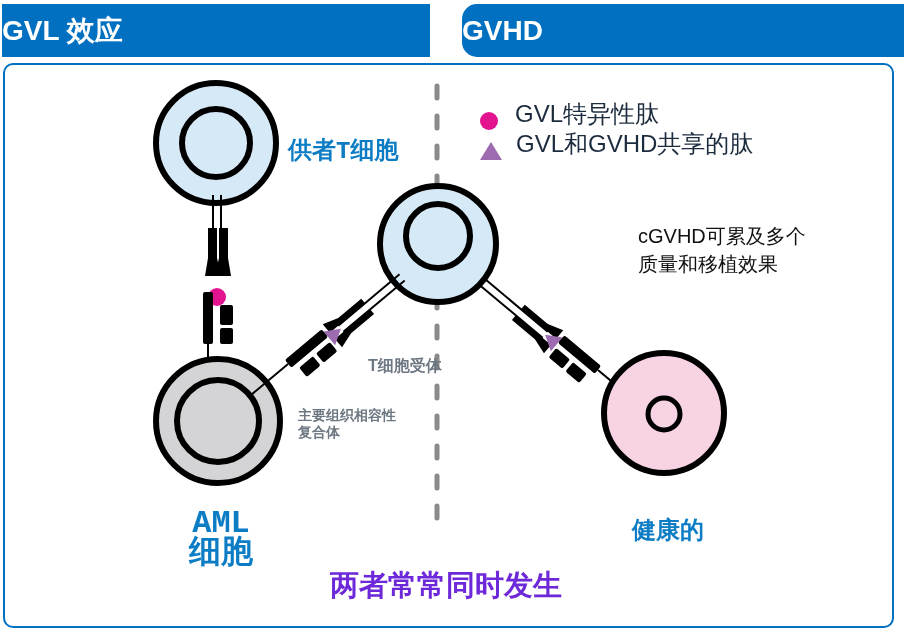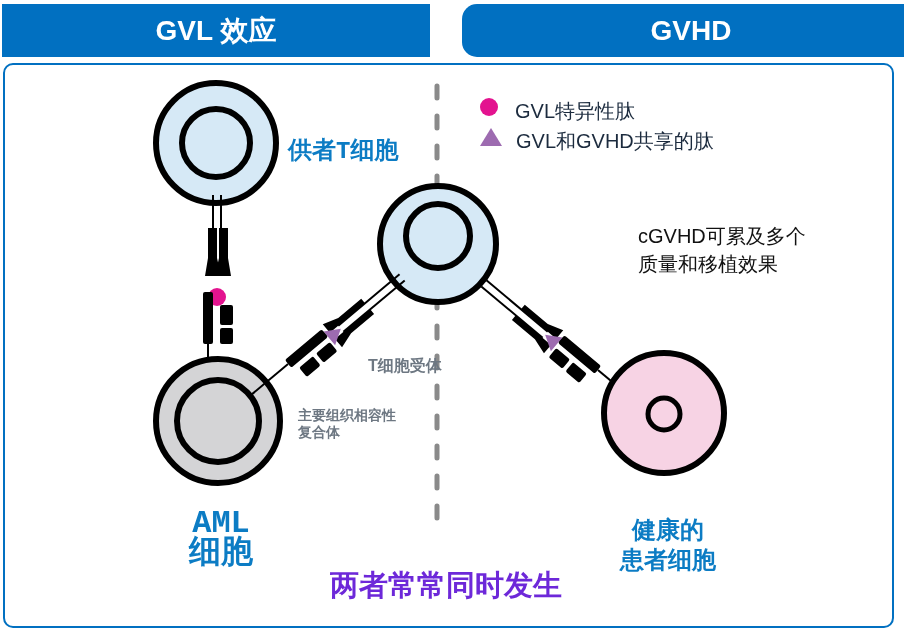--- a/index.html
+++ b/index.html
@@ -1,25 +1,25 @@
 <!DOCTYPE html>
 <html><head>
 <meta charset="utf-8">
 <style>
   html,body{margin:0;padding:0;background:#fff;}
   body{width:904px;height:636px;position:relative;overflow:hidden;font-family:"Liberation Sans","DejaVu Sans",sans-serif;}
-  .hdr{position:absolute;top:4px;height:53px;background:#0170c1;color:#fff;font-weight:bold;font-size:28px;display:flex;align-items:center;justify-content:center;}
+  .hdr{position:absolute;top:4px;height:53px;background:#0170c1;color:#fff;font-weight:bold;font-size:28px;display:flex;align-items:center;justify-content:flex-start;}
   .hdr-l{left:2px;width:428px;}
   .hdr-r{left:462px;width:458px;border-radius:15px;}
   .frame{position:absolute;left:3px;top:63px;width:891px;height:565px;border:2px solid #0170c1;border-radius:10px;box-sizing:border-box;}
   svg.diagram{position:absolute;left:0;top:0;}
   .lbl{position:absolute;font-weight:bold;white-space:nowrap;}
   .blue{color:#0c7cc4;font-family:Liberation Mono, monospace;}
   .gray{color:#6d7782;}
-  .legend-item{position:absolute;display:flex;align-items:flex-start;font-size:20px;color:#1c2b3e;}
+  .legend-item{position:absolute;display:flex;align-items:flex-end;font-size:24px;color:#1c2b3e;}
   .desc{position:absolute;left:638px;top:222px;font-size:20px;line-height:28px;color:#111;}
 </style>
 </head>
 <body>
 
 <div class="hdr hdr-l">
     <span>GVL 效应</span>
   </div>
 <div class="hdr hdr-r">
     <span>GVHD</span>
@@ -101,20 +101,19 @@
 <div class="lbl gray" style="left:298px;top:407px;font-size:14px;line-height:17px;">
   <div>主要组织相容性</div>
   <div>复合体</div>
 </div>
 <div class="lbl blue" style="left:186px;top:509px;font-size:32px;line-height:30px;text-align:center;width:70px;">
   <div>AML</div>
   <div>细胞</div>
 </div>
 <div class="lbl blue" style="left:606px;top:509px;font-size:24px;line-height:30px;text-align:center;width:124px;margin-top:8px;">
   <div>健康的</div>
-  <div>患者细胞</div>
 </div>
 <div class="lbl" style="left:330px;top:566px;font-size:29px;color:#6d28d9;">两者常常同时发生</div>
 
 <div class="desc">
   <div>cGVHD可累及多个</div>
   <div>质量和移植效果</div>
 </div>
 
 </body></html>

